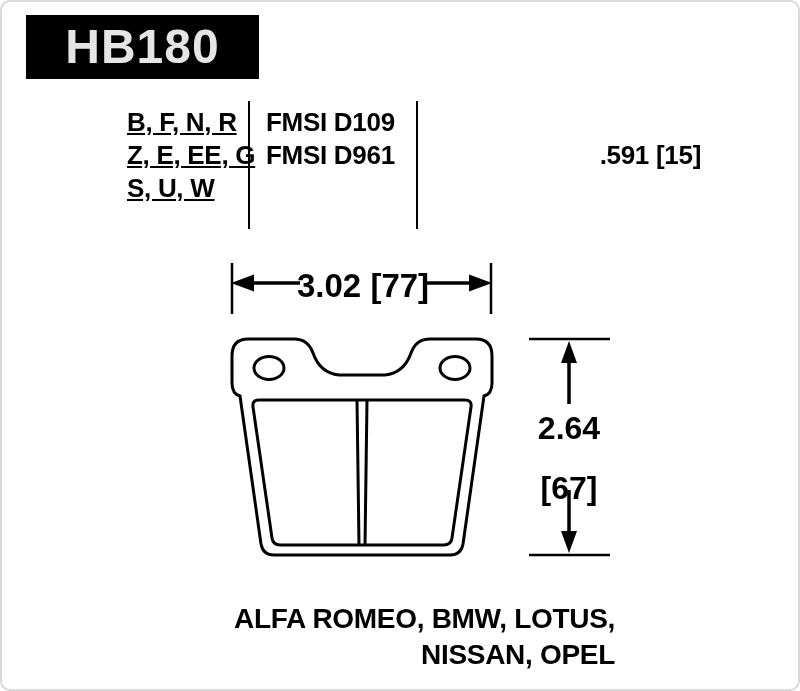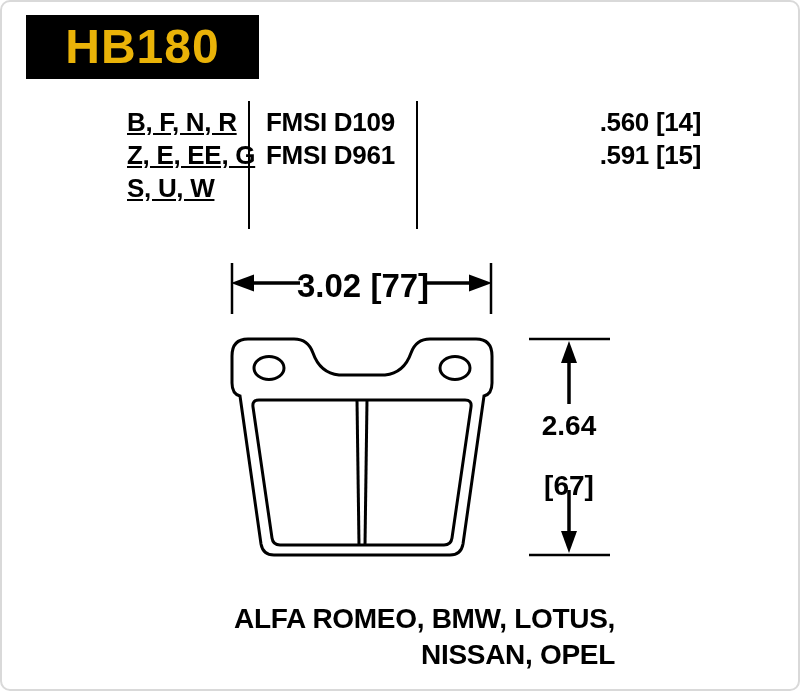--- a/index.html
+++ b/index.html
@@ -20,21 +20,21 @@
 
   
   .plate {
     position: absolute;
     left: 24px; top: 13px;
     width: 233px; height: 64px;
     background: #000000;
     display: flex; align-items: center; justify-content: center;
   }
   .plate span {
-    color: #eab308;
+    color: #e5e5e5;
     font-size: 48px;
     letter-spacing: 1px;
     line-height: 1;
   }
 
   
   .cell { position: absolute; font-size: 26px; line-height: 33px; white-space: nowrap; letter-spacing: -0.3px; }
   .col-compound { left: 125px; text-decoration: underline; }
   .col-fmsi { left: 264px; }
   .col-thick { right: 97px; text-align: right; }
@@ -43,21 +43,21 @@
   .r2 { top: 170px; }
   .vline { position: absolute; top: 99px; height: 128px; width: 2px; background: #000000; }
   .vline1 { left: 246px; }
   .vline2 { left: 414px; }
 
   
   .dim-width {
     position: absolute; left: 295px; top: 265px; width: 130px;
     text-align: center; font-size: 33px; white-space: nowrap;
   }
-  .dim-height { position: absolute; left: 517px; width: 100px; text-align: center; font-size: 28px; }
+  .dim-height { position: absolute; left: 517px; width: 100px; text-align: center; font-size: 32px; }
   .dim-height.in { top: 408px; }
   .dim-height.mm { top: 448px; margin-top: 20px; }
 
   
   .apps {
     position: absolute; left: 113px; top: 599px; width: 500px;
     text-align: right; font-size: 28px; line-height: 36px; letter-spacing: -0.3px;
   }
 </style>
 </head>
@@ -131,21 +131,20 @@
   <div class="vline vline1"></div>
   <div class="vline vline2"></div>
 
   <div class="cell col-compound r0">B, F, N, R</div>
   <div class="cell col-compound r1">Z, E, EE, G</div>
   <div class="cell col-compound r2">S, U, W</div>
 
   <div class="cell col-fmsi r0">FMSI D109</div>
   <div class="cell col-fmsi r1">FMSI D961</div>
 
-  <div class="cell col-thick r0">.560 [14]</div>
   <div class="cell col-thick r1">.591 [15]</div>
 
   <div class="dim-width">3.02 [77]</div>
   <div class="dim-height in">2.64</div>
   <div class="dim-height mm">[67]</div>
 
   <div class="apps">
     <div>ALFA ROMEO, BMW, LOTUS,</div>
     <div>NISSAN, OPEL</div>
   </div>

